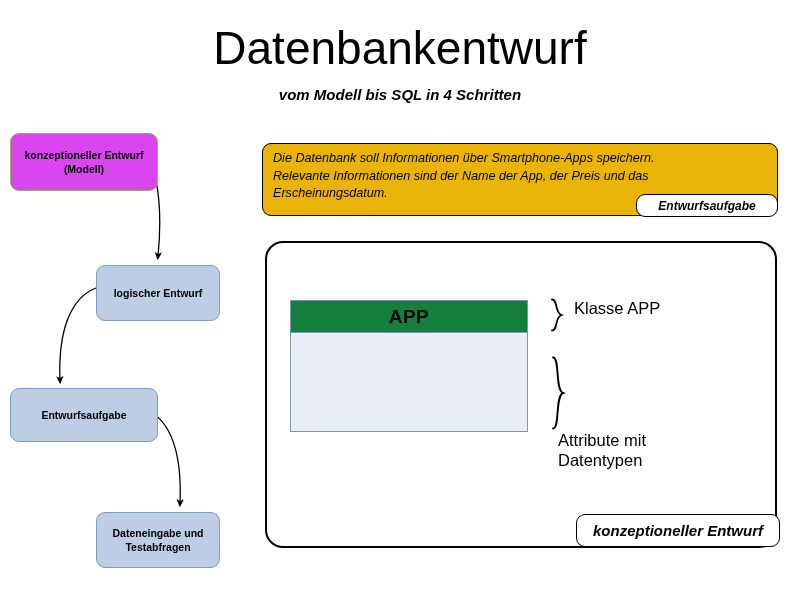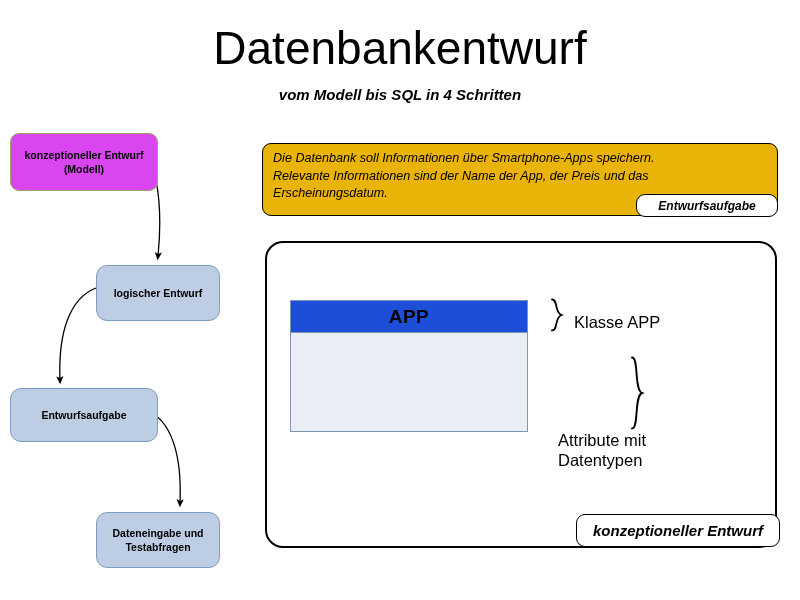--- a/index.html
+++ b/index.html
@@ -63,21 +63,20 @@
     line-height: 14px;
     padding: 2px 6px;
   }
   .flow-box.green {
     background: #d946ef;
     border-color: #9aab63;
   }
   .flow-box.blue {
     background: #bdcde4;
     border-color: #7f9dc0;
-    border-radius: 11px;
   }
   #flow-box-0 { left: 10px;  top: 13px;  width: 148px; height: 58px; }
   #flow-box-1 { left: 96px;  top: 145px; width: 124px; height: 56px; }
   #flow-box-2 { left: 10px;  top: 268px; width: 148px; height: 54px; }
   #flow-box-3 { left: 96px;  top: 392px; width: 124px; height: 56px; }
 
   #flow-arrows {
     position: absolute;
     left: 0;
     top: 0;
@@ -156,21 +155,21 @@
     top: 300px;
     width: 238px;
     height: 132px;
     box-sizing: border-box;
     border: 1px solid #8096b0;
     background: #e9eef6;
   }
   #uml-header {
     height: 32px;
     box-sizing: border-box;
-    background: #1d4ed8;
+    background: #15803d;
     border-bottom: 1px solid #8096b0;
     display: flex;
     align-items: center;
     justify-content: center;
     font-size: 19px;
     font-weight: bold;
     letter-spacing: 0.5px;
   }
   #uml-attrs {
     padding: 24px 0 0 11px;
@@ -178,21 +177,21 @@
   .uml-attr {
     font-size: 13px;
     line-height: 19.5px;
     white-space: nowrap;
   }
 
   
   .annotation {
     position: absolute;
     display: flex;
-    align-items: flex-end;
+    align-items: flex-start;
   }
   .brace-svg { display: block; }
   .annotation-label {
     font-size: 16.5px;
     line-height: 20px;
     white-space: pre-line;
     margin-left: 9px;
   }
   #annotation-class { left: 549px; top: 298px; }
   #annotation-attributes { left: 549px; top: 356px; flex-direction: column; }

